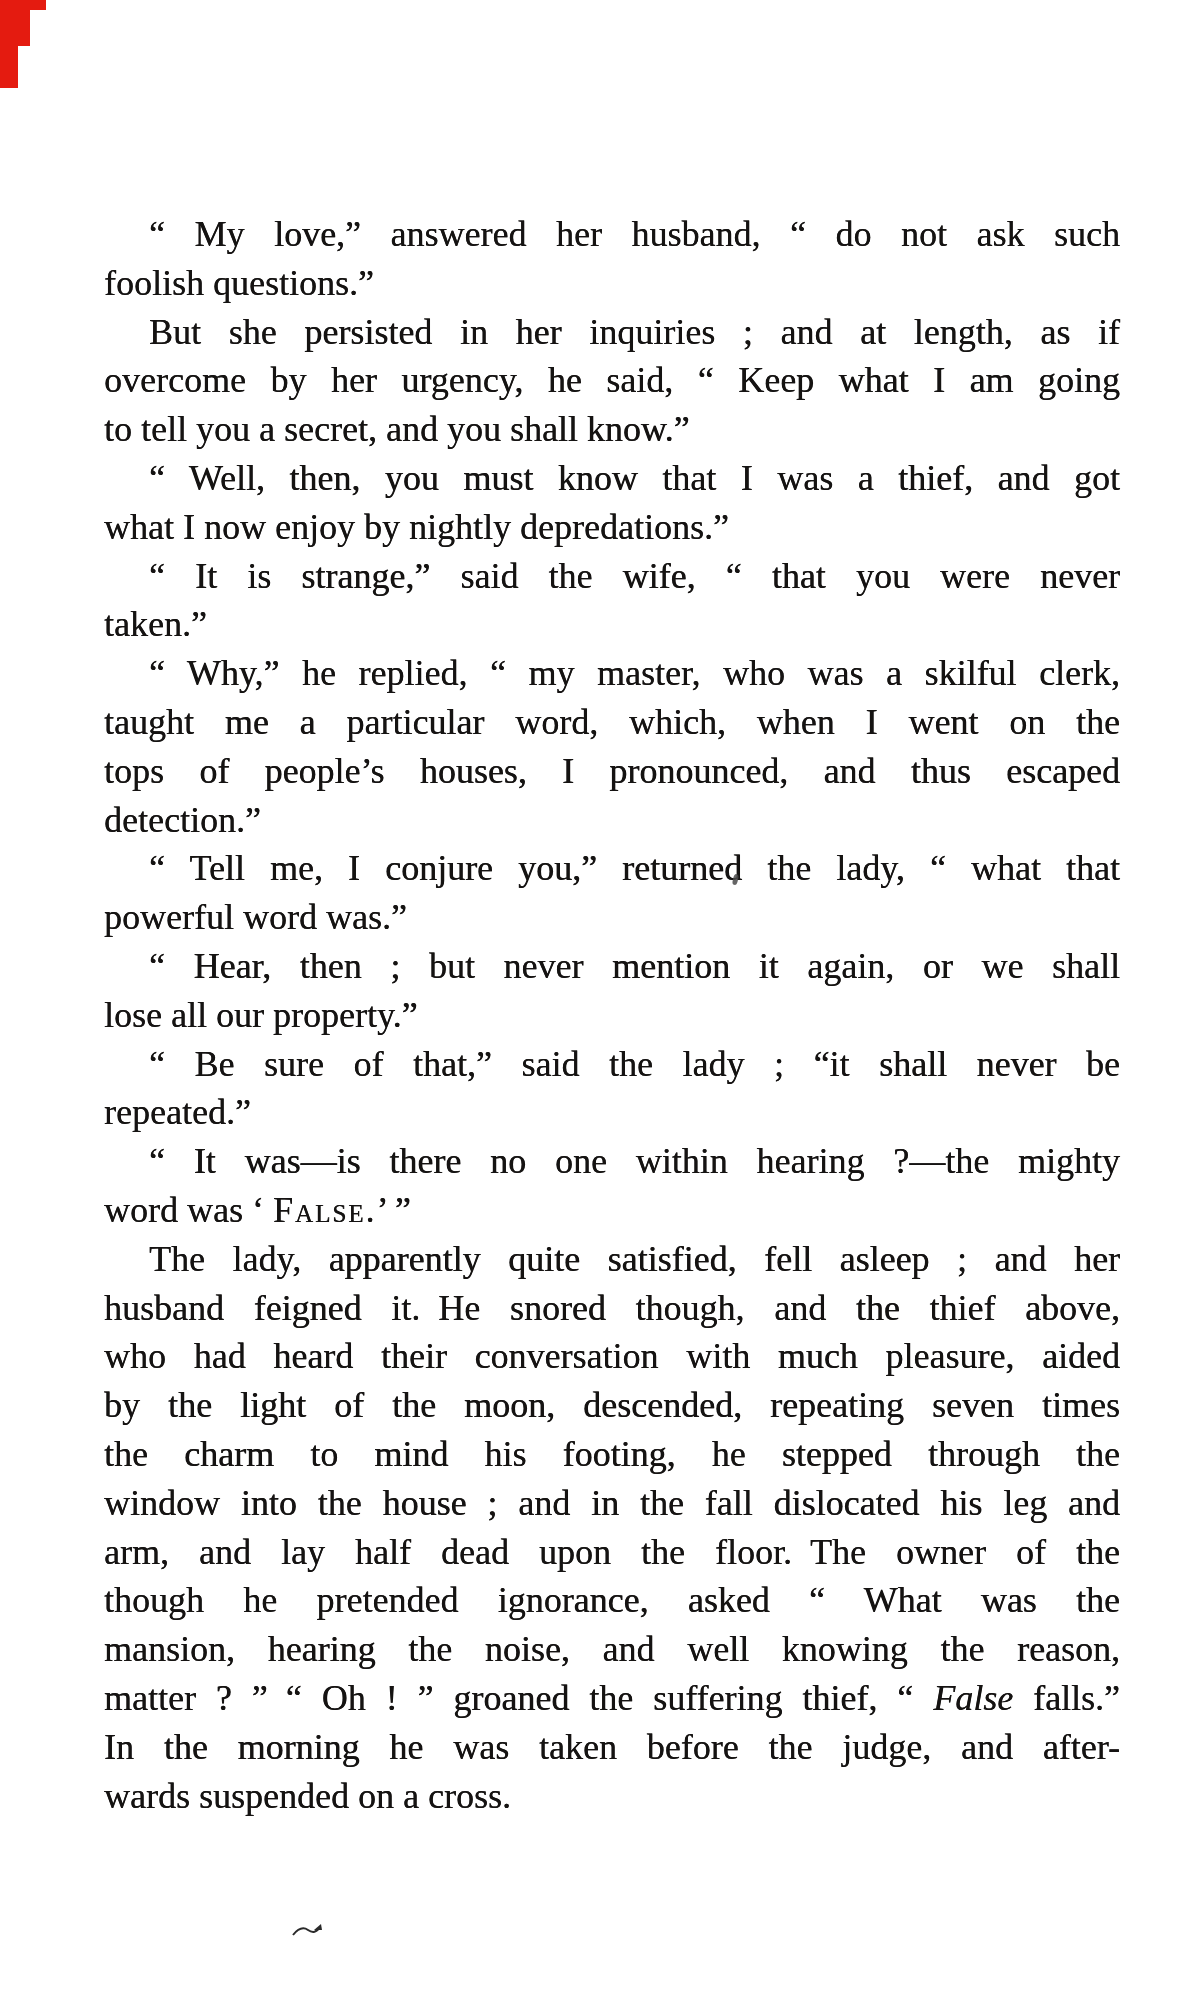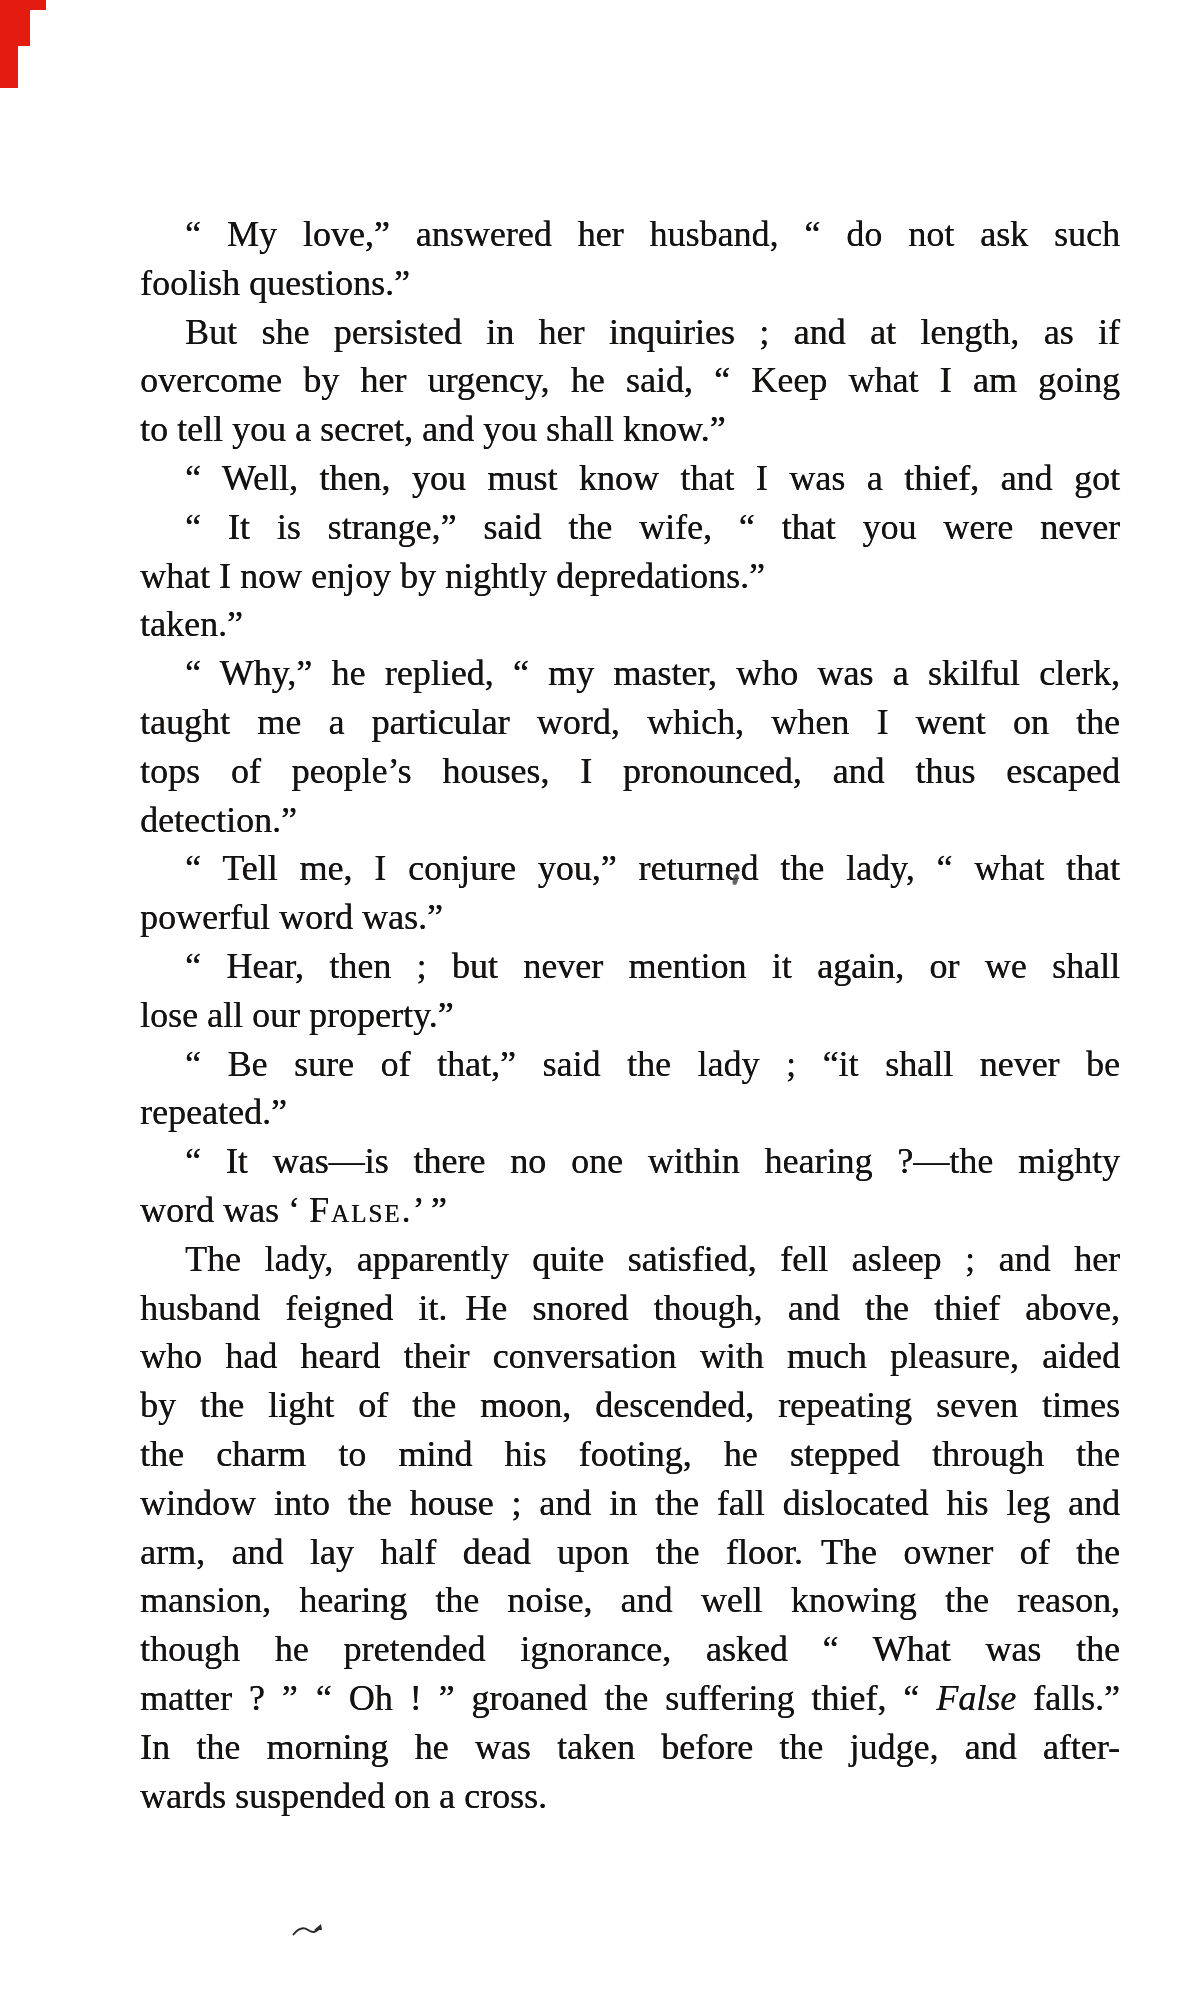--- a/index.html
+++ b/index.html
@@ -32,21 +32,20 @@
   }
 
   .text-column{
     position:absolute;left:104px;top:210px;width:1016px;
     font-size:36px;line-height:48.8px;
     text-shadow:0.35px 0.35px 0 currentColor;
   }
   .line{
     text-align:justify;
     text-align-last:justify;
-    margin-left:36px;
   }
   .line.final{text-align-last:left;}
   .line.indent{padding-left:45px;}
   .sc{font-variant:small-caps;letter-spacing:2px;}
 
   .ink-speck{
     position:absolute;left:733px;top:874px;width:5px;height:11px;
     background:#4a4a4a;border-radius:3px/5px;transform:rotate(14deg);opacity:.85;
   }
   .flourish{position:absolute;left:292px;top:1921px;}
@@ -63,44 +62,44 @@
   </div>
 
 
   <div class="text-column" id="text-column">
       <div class="line indent">“ My love,” answered her husband, “ do not ask such</div>
       <div class="line final">foolish questions.”</div>
       <div class="line indent">But she persisted in her inquiries ; and at length, as if</div>
       <div class="line">overcome by her urgency, he said, “ Keep what I am going</div>
       <div class="line final">to tell you a secret, and you shall know.”</div>
       <div class="line indent">“ Well, then, you must know that I was a thief, and got</div>
+      <div class="line final">what I now enjoy by nightly depredations.”</div>
       <div class="line indent">“ It is strange,” said the wife, “ that you were never</div>
-      <div class="line final">what I now enjoy by nightly depredations.”</div>
       <div class="line final">taken.”</div>
       <div class="line indent">“ Why,” he replied, “ my master, who was a skilful clerk,</div>
       <div class="line">taught me a particular word, which, when I went on the</div>
       <div class="line">tops of people’s houses, I pronounced, and thus escaped</div>
       <div class="line final">detection.”</div>
       <div class="line indent">“ Tell me, I conjure you,” returned the lady, “ what that</div>
       <div class="line final">powerful word was.”</div>
       <div class="line indent">“ Hear, then ; but never mention it again, or we shall</div>
       <div class="line final">lose all our property.”</div>
       <div class="line indent">“ Be sure of that,” said the lady ; “it shall never be</div>
       <div class="line final">repeated.”</div>
       <div class="line indent">“ It was—is there no one within hearing ?—the mighty</div>
       <div class="line final">word was ‘ <span class="sc">False.</span>’ ”</div>
       <div class="line indent">The lady, apparently quite satisfied, fell asleep ; and her</div>
       <div class="line">husband feigned it. He snored though, and the thief above,</div>
       <div class="line">who had heard their conversation with much pleasure, aided</div>
       <div class="line">by the light of the moon, descended, repeating seven times</div>
       <div class="line">the charm to mind his footing, he stepped through the</div>
       <div class="line">window into the house ; and in the fall dislocated his leg and</div>
       <div class="line">arm, and lay half dead upon the floor. The owner of the</div>
+      <div class="line">though he pretended ignorance, asked “ What was the</div>
       <div class="line">mansion, hearing the noise, and well knowing the reason,</div>
-      <div class="line">though he pretended ignorance, asked “ What was the</div>
       <div class="line">matter ? ” “ Oh ! ” groaned the suffering thief, “ <i>False</i> falls.”</div>
       <div class="line">In the morning he was taken before the judge, and after-</div>
       <div class="line final">wards suspended on a cross.</div>
     </div>
 
   <div class="ink-speck"></div>
 
   <svg class="flourish" width="32" height="18" viewBox="0 0 32 18">
     <path d="M1 14 Q 9 4 16 9 T 28 6" stroke="#2a2a2a" stroke-width="2" fill="none"></path>
     <path d="M22 9 L 29 3 L 30 9 Z" fill="#2a2a2a"></path>

